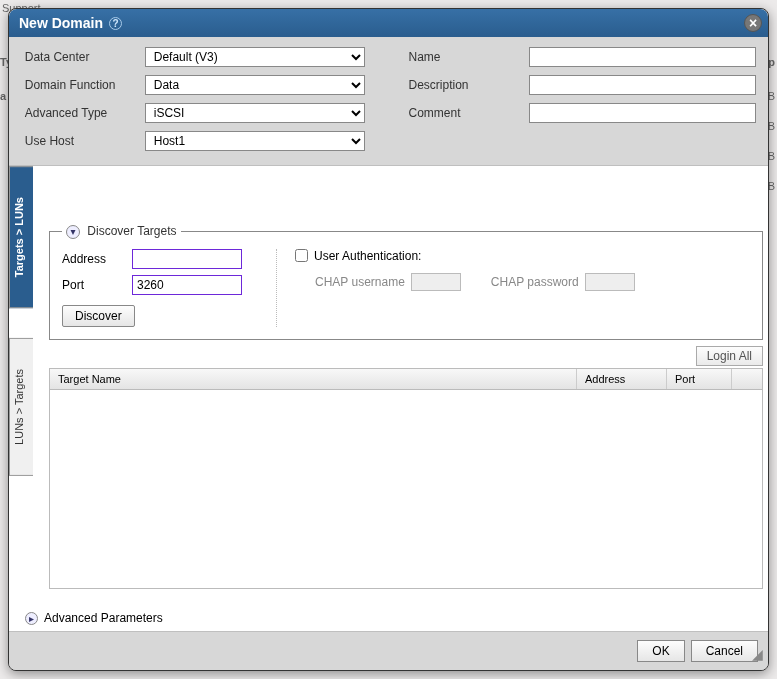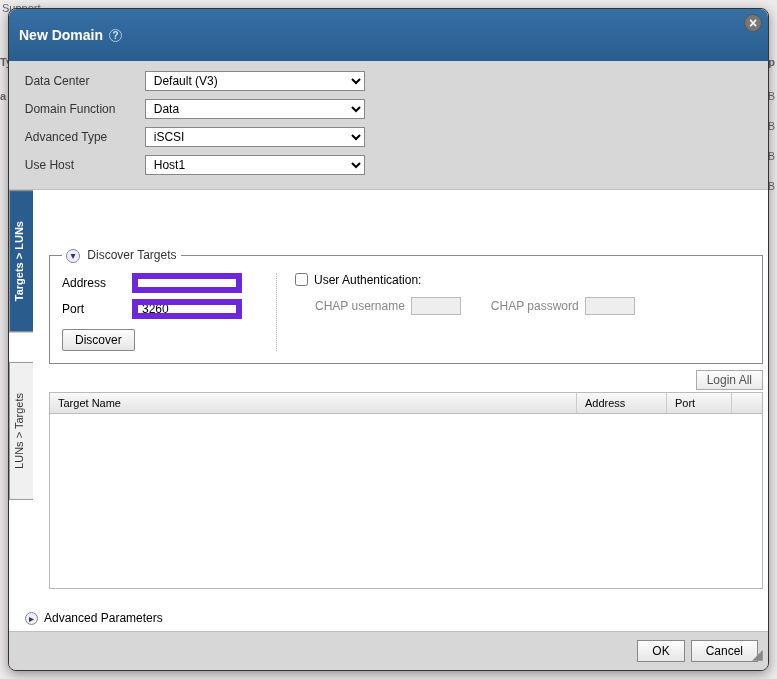--- a/index.html
+++ b/index.html
@@ -23,21 +23,21 @@
       box-shadow: 0 3px 12px rgba(0,0,0,0.4);
       overflow: hidden;
       display: flex;
       flex-direction: column;
     }
     .titlebar {
       background: linear-gradient(#3770a6, #2a5d8e);
       color: #fff;
       font-weight: bold;
       font-size: 14px;
-      padding: 18px 10px;
+      padding: 6px 10px;
       display: flex;
       align-items: center;
       border-top-left-radius: 8px;
       border-top-right-radius: 8px;
       position: relative;
     }
     .titlebar .help {
       display: inline-block;
       width: 13px; height: 13px;
       border: 1px solid #a7c9e8;
@@ -162,21 +162,21 @@
       padding-right: 12px;
     }
     .disc-left .drow {
       display: flex;
       align-items: center;
       margin-bottom: 6px;
     }
     .disc-left .drow label { width: 70px; }
     .disc-left .drow input {
       width: 110px; height: 20px;
-      border: 6px solid #6d28d9;
+      border: 1px solid #6d28d9;
       padding: 1px 4px;
       font-size: 12px;
     }
     .disc-right {
       flex: 1;
       padding-left: 18px;
     }
     .auth-row { display: flex; align-items: center; margin-bottom: 10px; }
     .auth-row input[type=checkbox] { margin-right: 6px; }
     .chap-row { display: flex; align-items: center; gap: 30px; padding-left: 20px;}
@@ -290,20 +290,34 @@
         <label>Domain Function</label>
         <select><option>Data</option></select>
       </div>
       <div class="row">
         <label>Advanced Type</label>
         <select><option>iSCSI</option></select>
       </div>
       <div class="row">
         <label>Use Host</label>
         <select><option>Host1</option></select>
+      </div>
+    </div>
+    <div class="form-col right-col">
+      <div class="row">
+        <label>Name</label>
+        <input type="text" value="" style="">
+      </div>
+      <div class="row">
+        <label>Description</label>
+        <input type="text" value="" style="">
+      </div>
+      <div class="row">
+        <label>Comment</label>
+        <input type="text" value="" style="">
       </div>
     </div>
   </div>
 
   <div class="main-panel">
     <div class="side-tabs">
       <div class="side-tab active">Targets &gt; LUNs</div>
       <div class="side-tab inactive">LUNs &gt; Targets</div>
     </div>
     <div class="tab-body">

